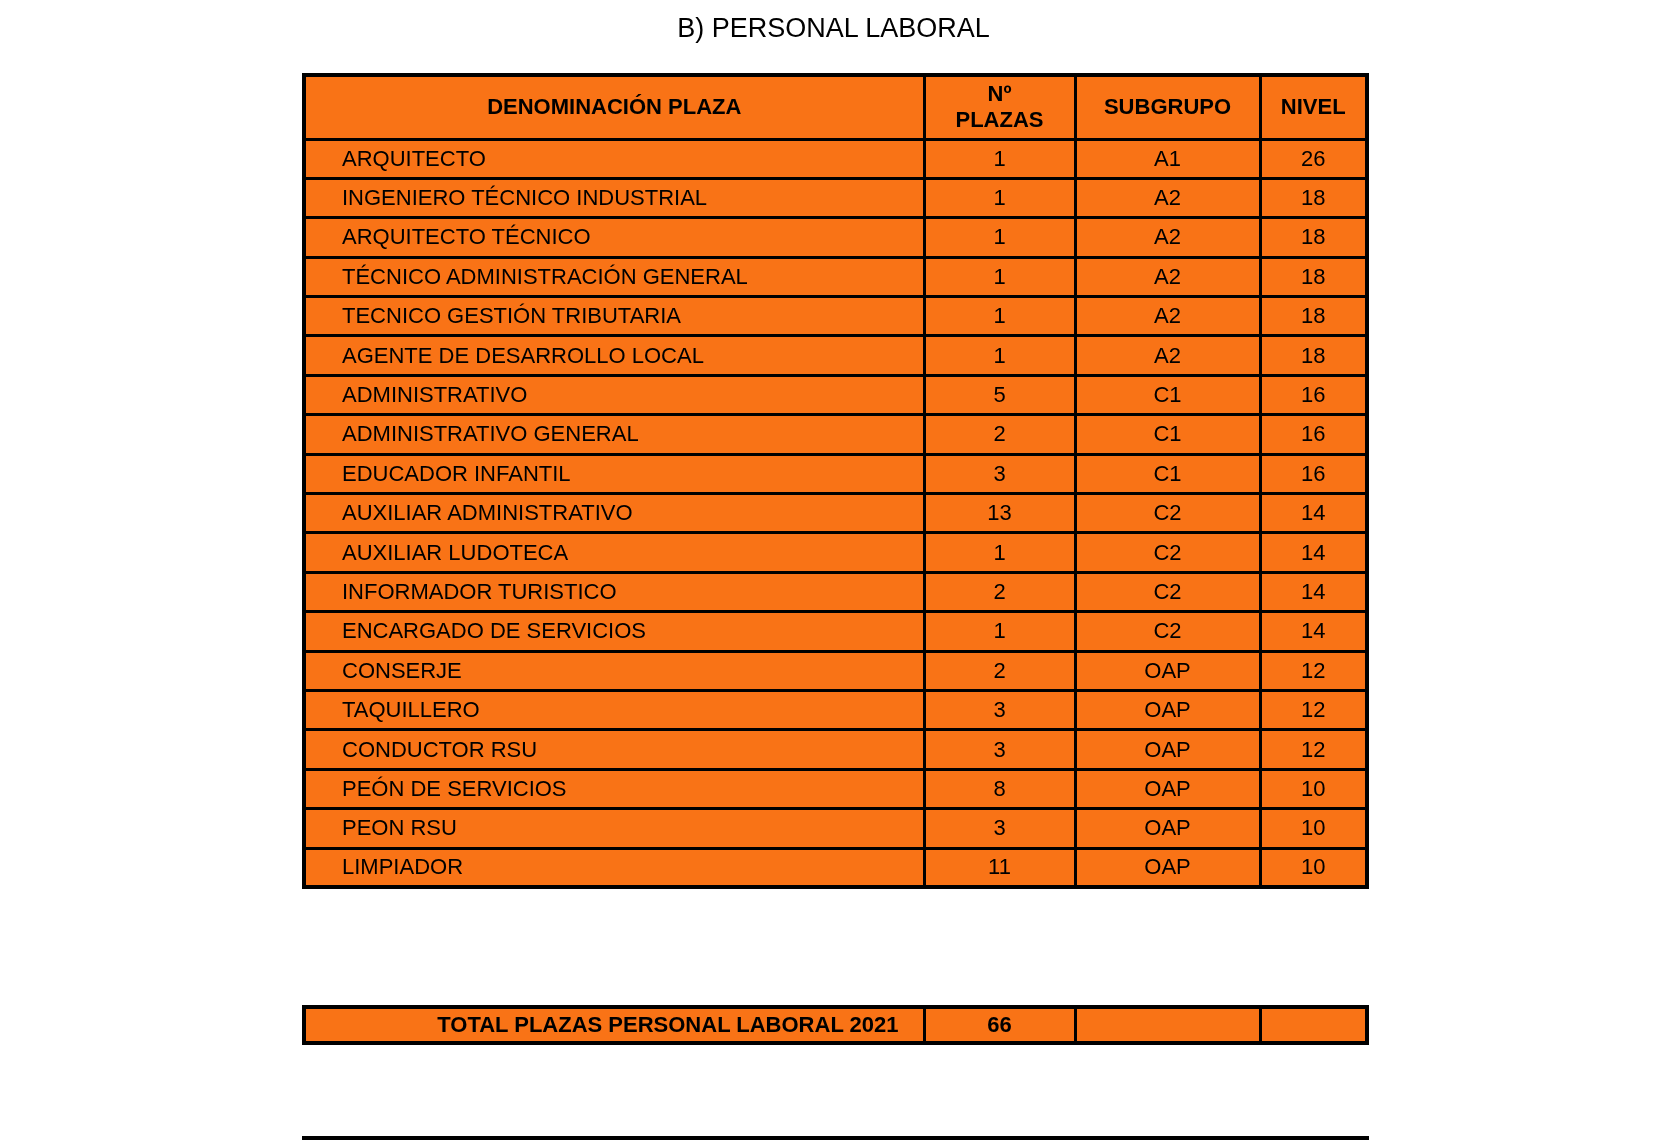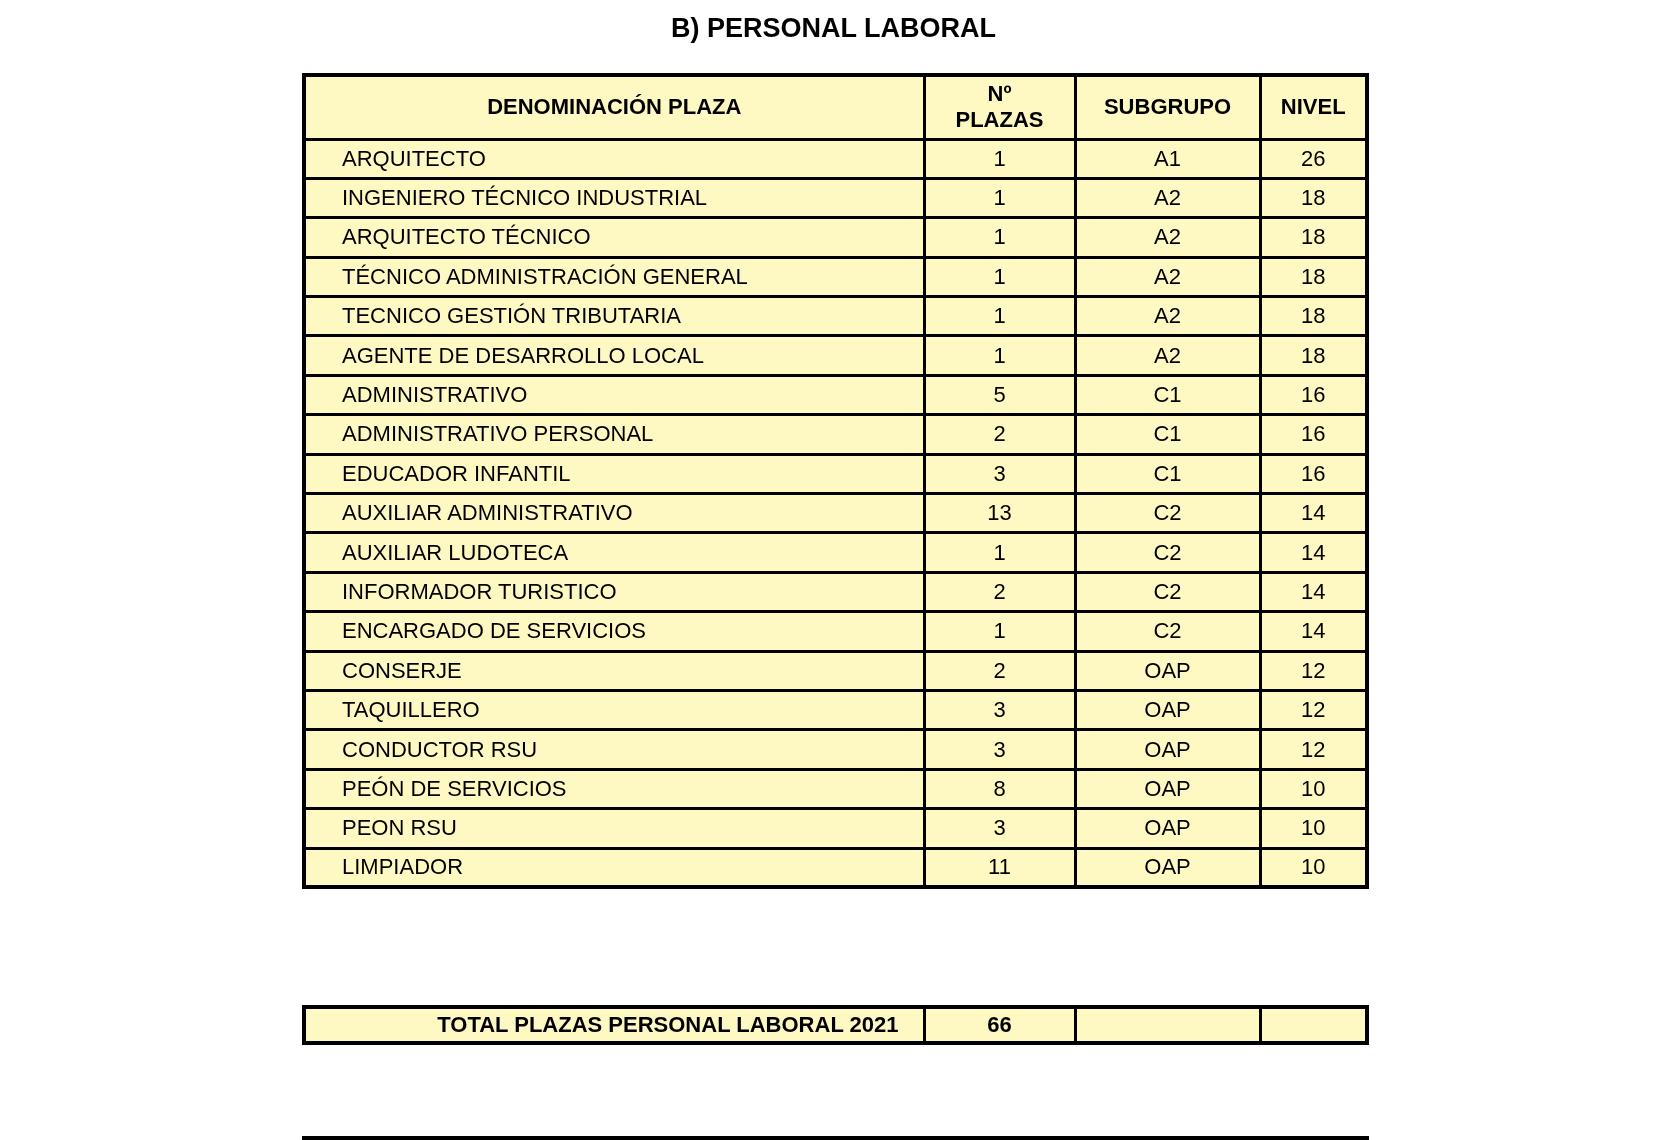--- a/index.html
+++ b/index.html
@@ -13,29 +13,29 @@
     font-family: "Liberation Sans", sans-serif;
     overflow: hidden;
   }
   .doc-title {
     position: absolute;
     left: 302px;
     top: 13px;
     width: 1063px;
     text-align: center;
     font-size: 27px;
-    font-weight: bold;
+    font-weight: normal;
     white-space: nowrap;
   }
   table {
     position: absolute;
     left: 302px;
     border-collapse: collapse;
     table-layout: fixed;
-    background: #fef9c3;
+    background: #f97316;
   }
   .main-table { top: 73px; width: 1063px; border: 4px solid #000; }
   .main-table th, .main-table td { border: 3px solid #000; vertical-align: middle; overflow: hidden; white-space: nowrap; }
   .main-table thead tr { height: 64px; }
   .main-table tbody tr { height: 39.4px; }
   th { font-size: 22px; font-weight: bold; text-align: center; line-height: 26px; }
   td { font-size: 22px; }
   .cell-plaza { text-align: left; padding-left: 36px; margin-top: 8px; }
   .cell-center { text-align: center; }
   .totals-table { width: 1063px; border: 4px solid #000; }
@@ -108,21 +108,21 @@
         <td class="cell-center">A2</td>
         <td class="cell-center">18</td>
       </tr>
       <tr>
         <td class="cell-plaza">ADMINISTRATIVO</td>
         <td class="cell-center">5</td>
         <td class="cell-center">C1</td>
         <td class="cell-center">16</td>
       </tr>
       <tr>
-        <td class="cell-plaza">ADMINISTRATIVO PERSONAL</td>
+        <td class="cell-plaza">ADMINISTRATIVO GENERAL</td>
         <td class="cell-center">2</td>
         <td class="cell-center">C1</td>
         <td class="cell-center">16</td>
       </tr>
       <tr>
         <td class="cell-plaza">EDUCADOR INFANTIL</td>
         <td class="cell-center">3</td>
         <td class="cell-center">C1</td>
         <td class="cell-center">16</td>
       </tr>

